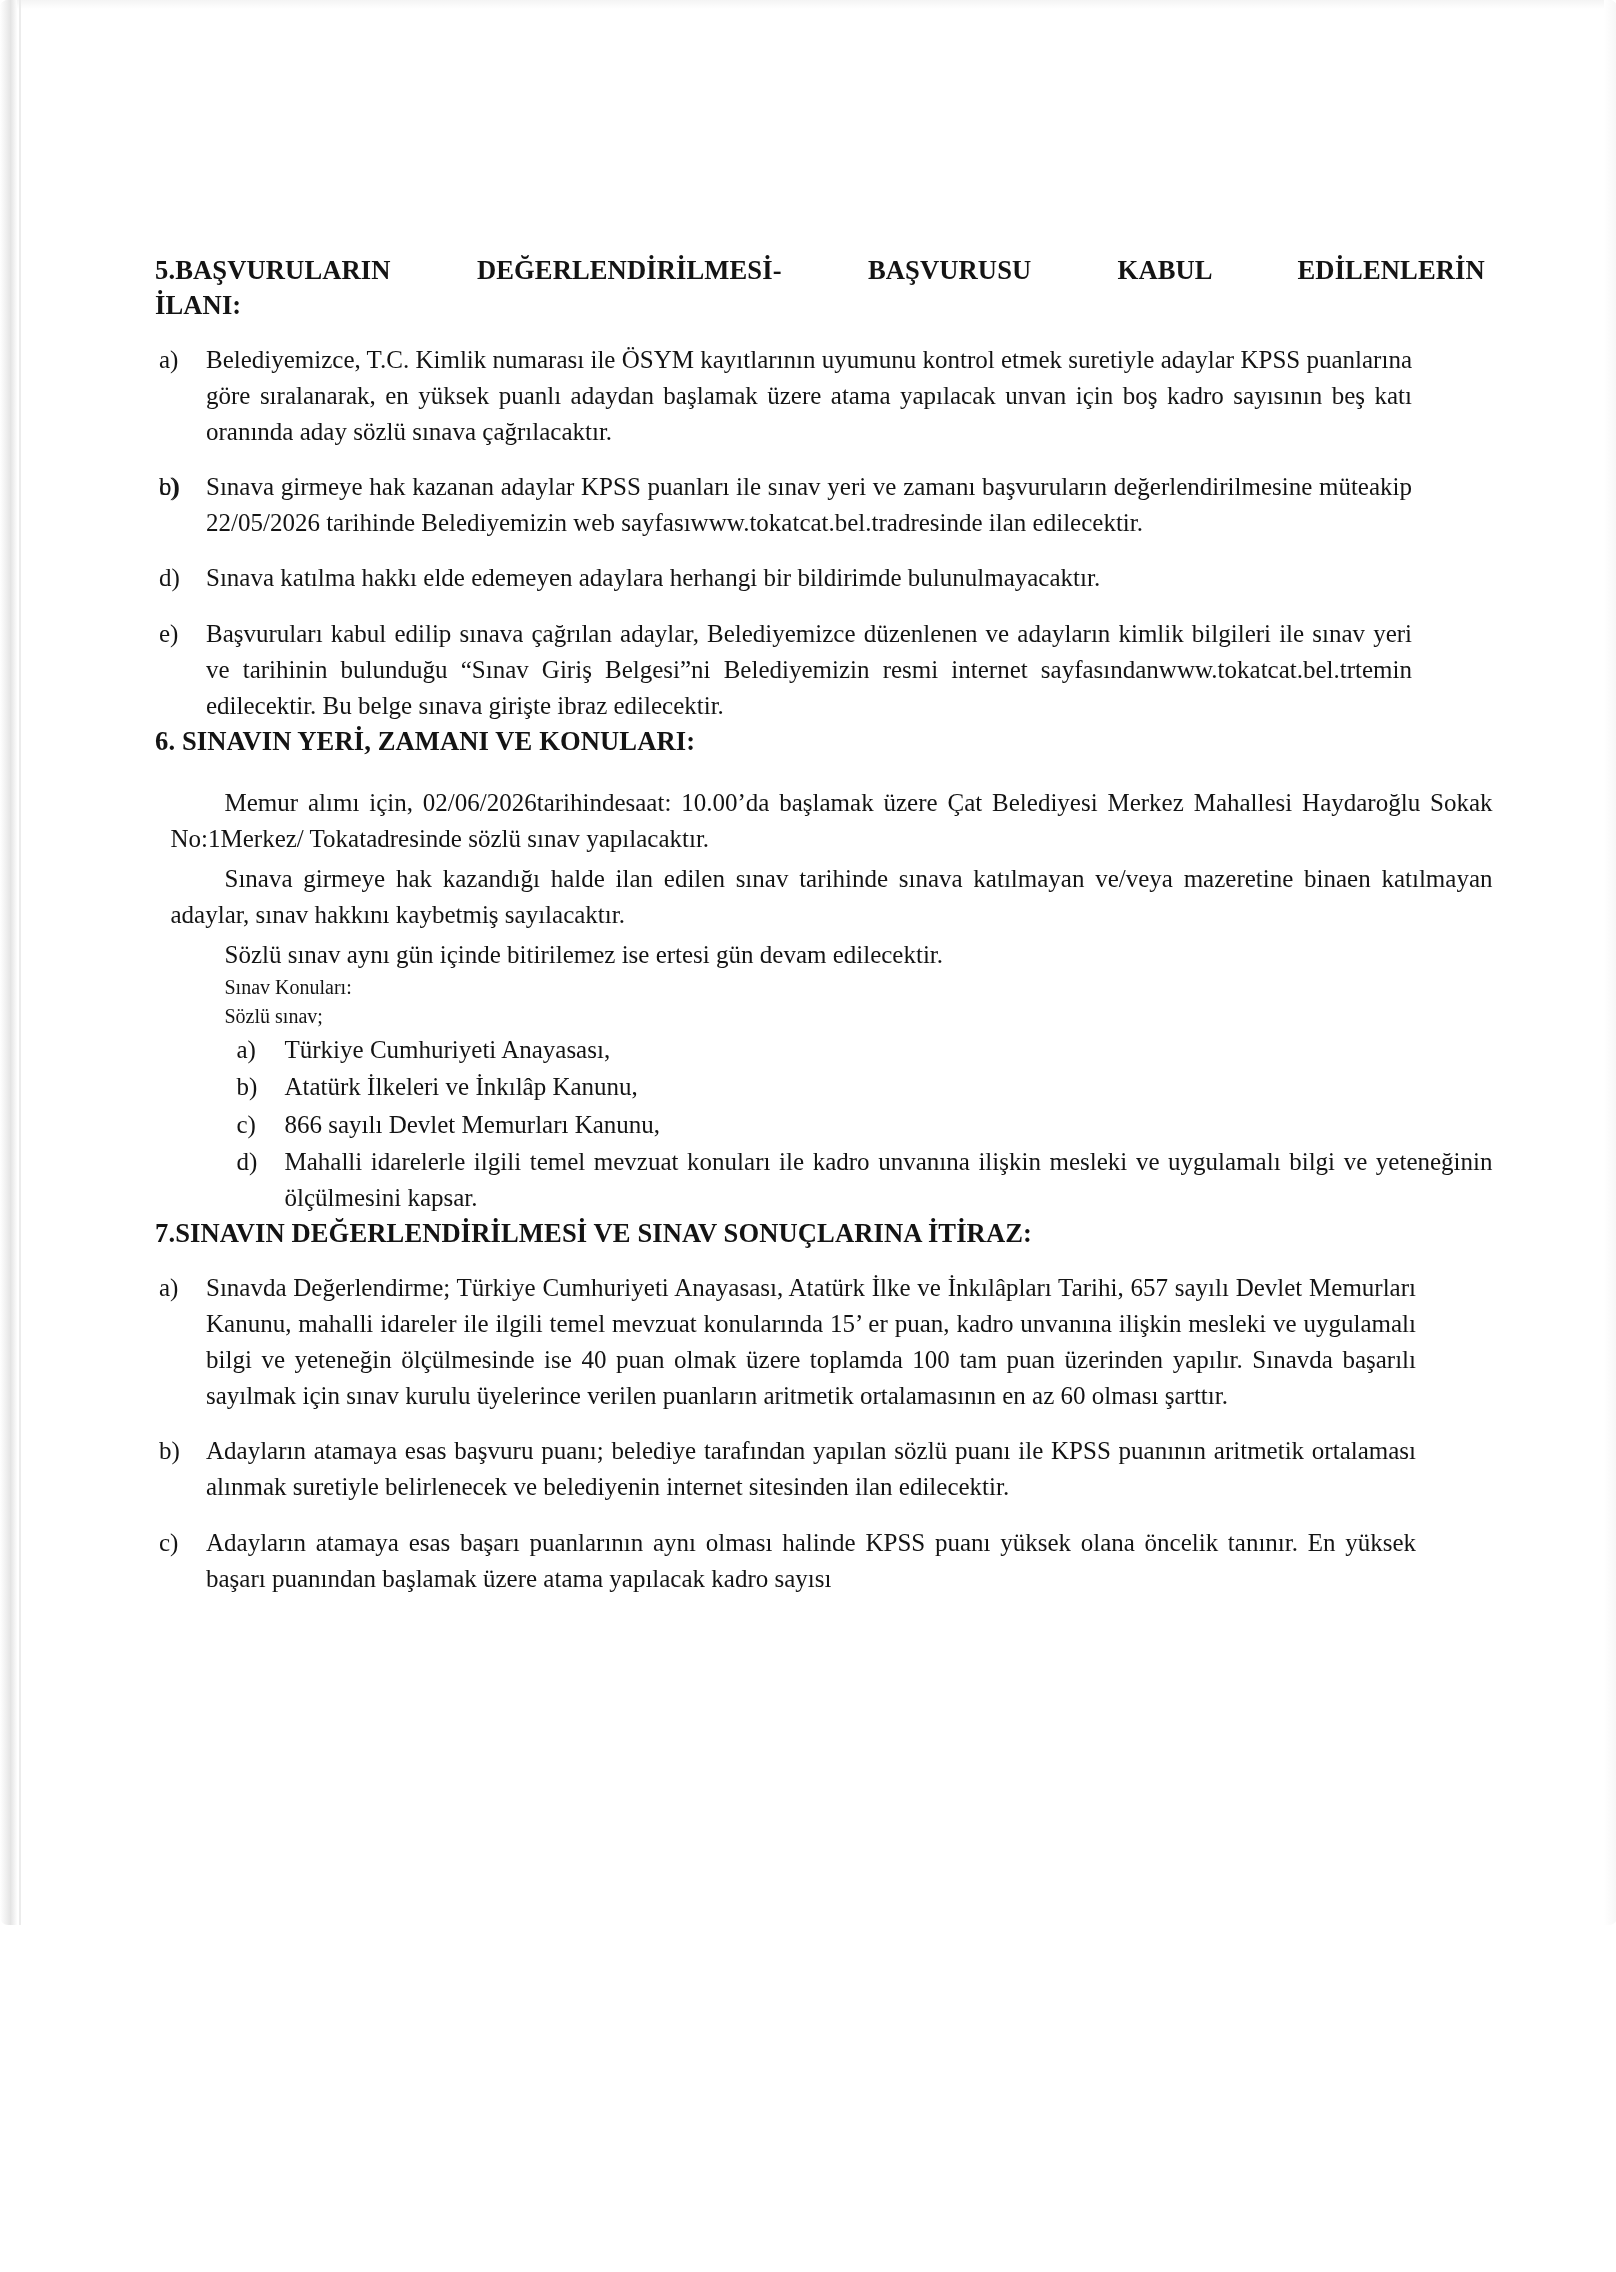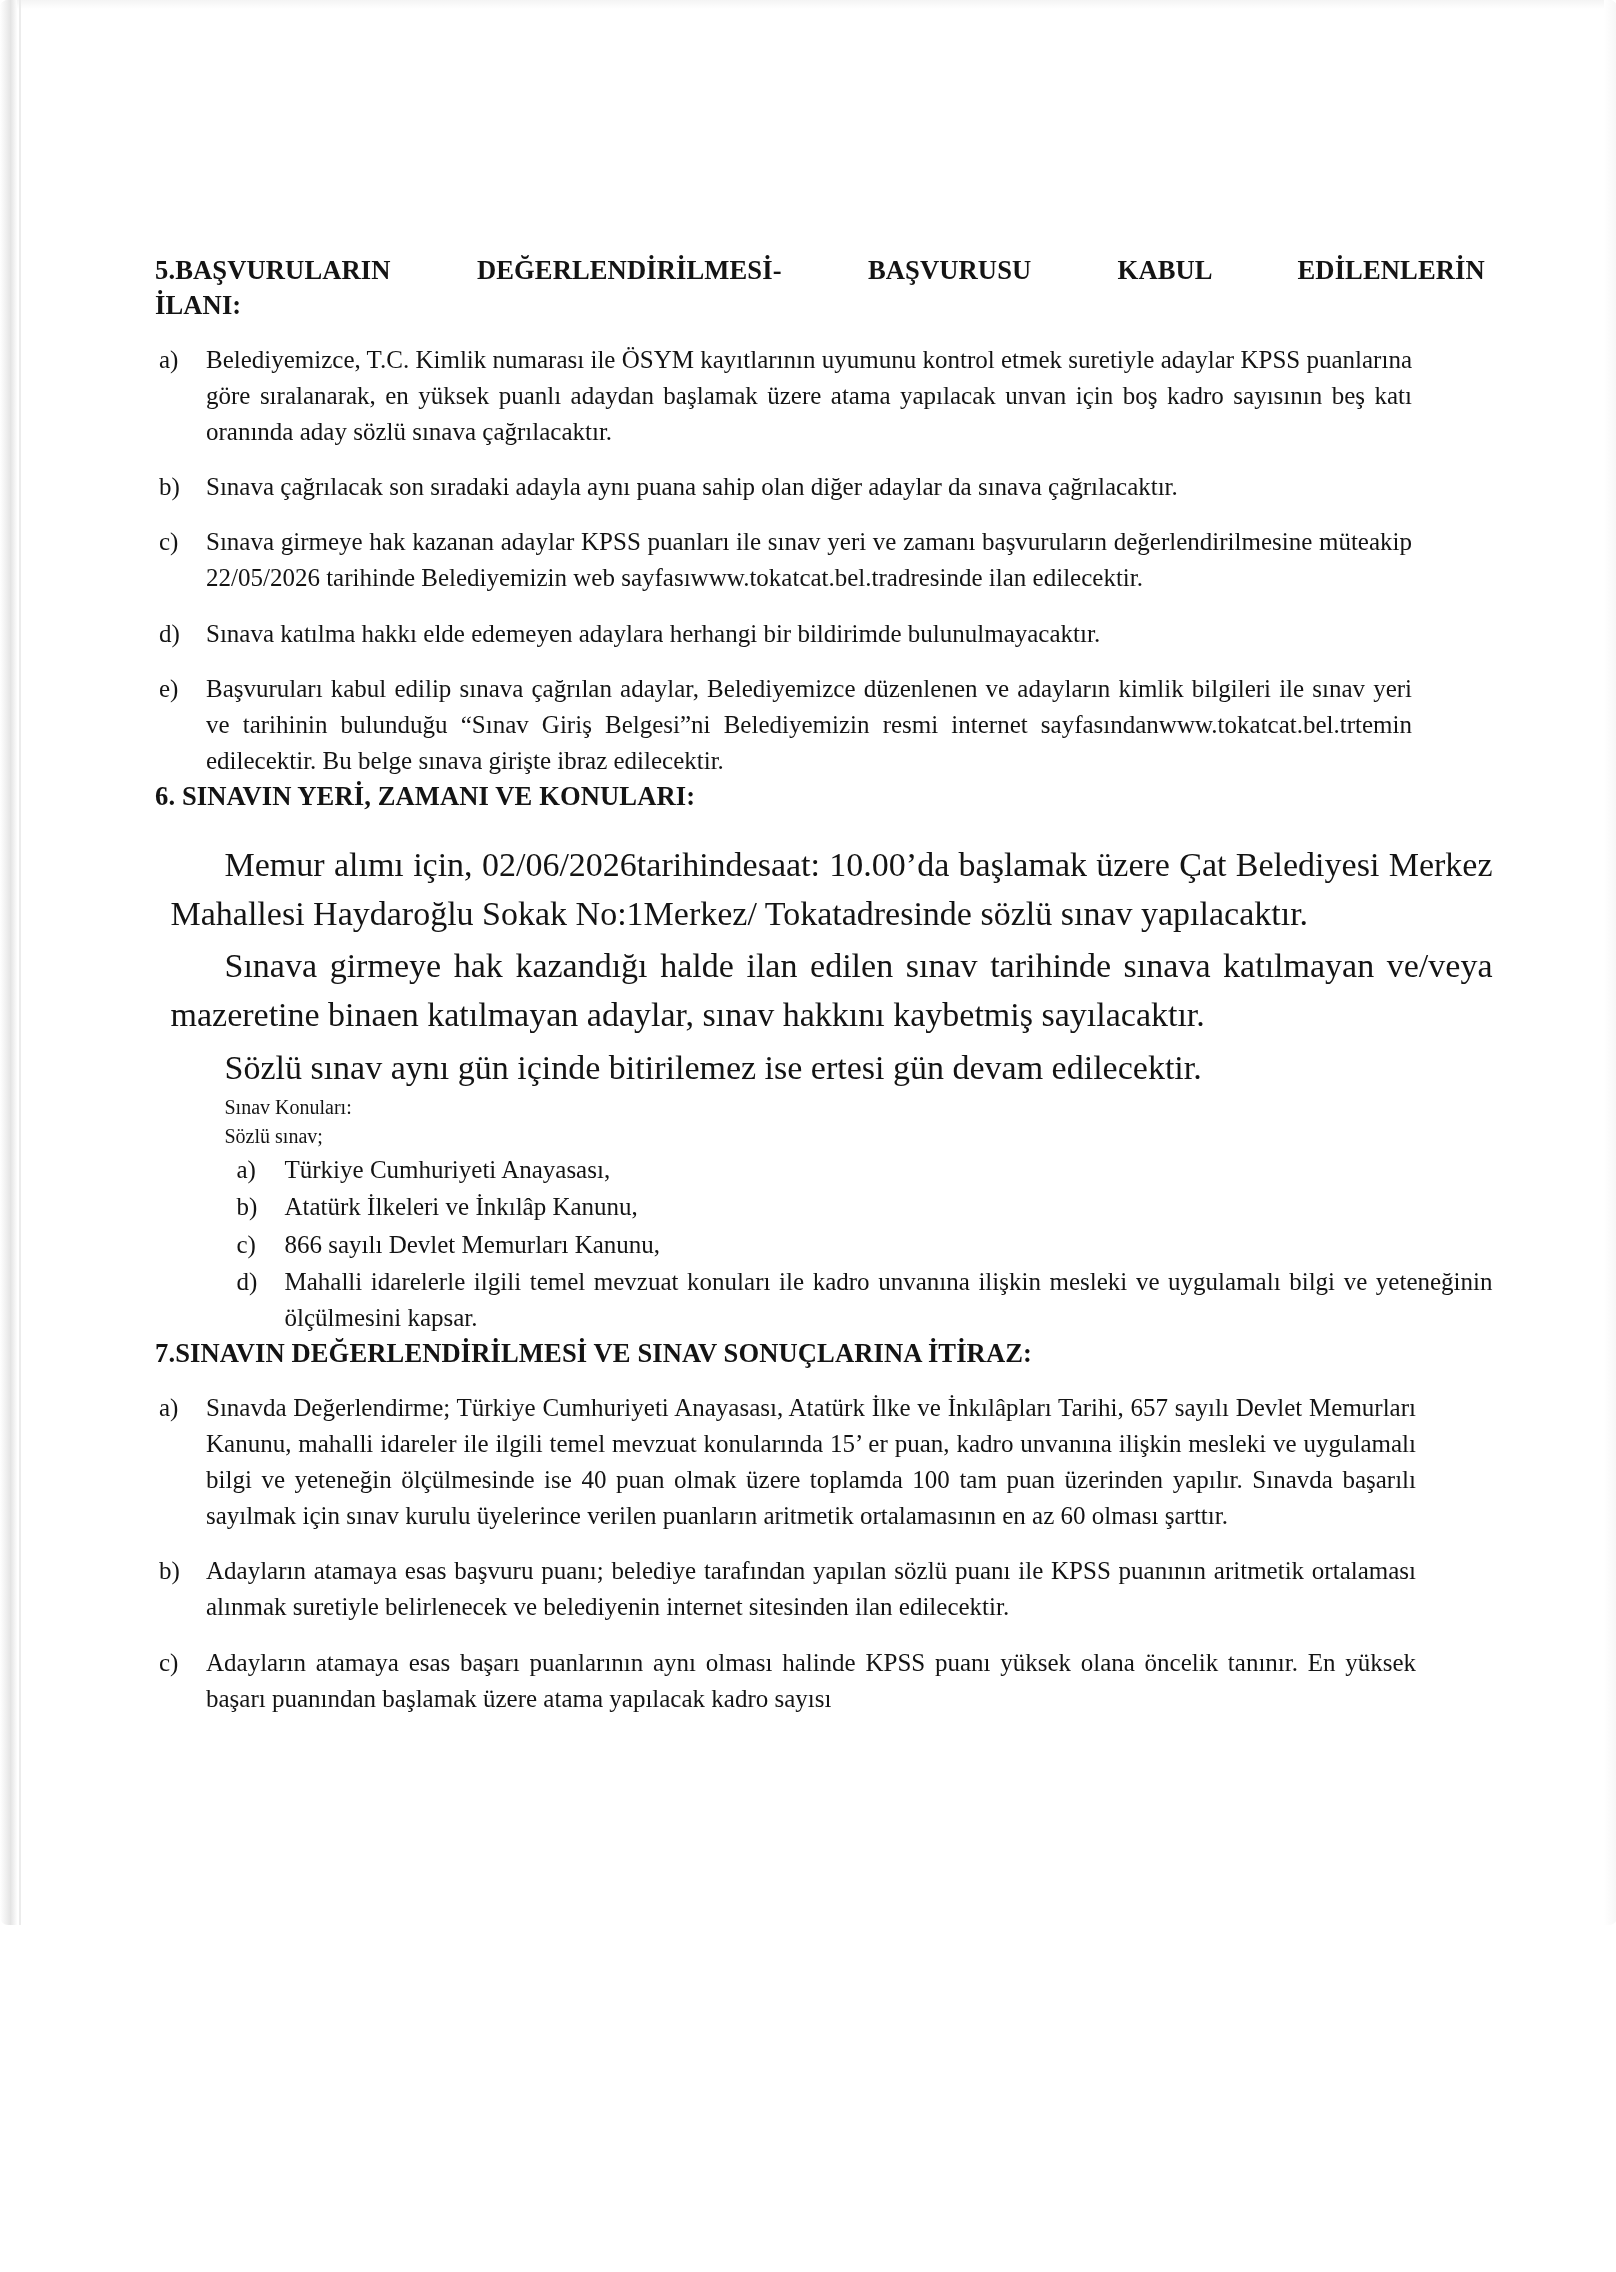--- a/index.html
+++ b/index.html
@@ -102,21 +102,21 @@
   }
   .list-outer {
     margin-left: 75px;
     margin-top: 28.5px;
     width: 1257px;
   }
 
   
   p.body-par {
     margin: 0;
-    font-size: 34px;
+    font-size: 25px;
     line-height: 1.44;
     text-align: justify;
   }
   .indent-par {
     text-indent: 54px;
   }
   .sec6-block {
     margin-top: 27px;
     margin-left: 15.5px;
     width: 1322px;
@@ -167,21 +167,20 @@
 
     <h2 class="section-heading heading-5"><span>5.BAŞVURULARIN  DEĞERLENDİRİLMESİ-  BAŞVURUSU  KABUL  EDİLENLERİN</span><span class="second-line">İLANI:</span></h2>
 
     <ol class="alpha list-outer">
       <li>
         <span class="marker">a)</span>
         <span>Belediyemizce, T.C. Kimlik numarası ile ÖSYM kayıtlarının uyumunu kontrol etmek suretiyle adaylar KPSS puanlarına göre sıralanarak, en yüksek puanlı adaydan başlamak üzere atama yapılacak unvan için boş kadro sayısının beş katı oranında aday sözlü sınava çağrılacaktır.</span>
       </li>
       <li>
         <span class="marker">b)</span>
-        <span>Sınava çağrılacak son sıradaki adayla aynı puana sahip olan diğer adaylar da sınava çağrılacaktır.</span>
       </li>
       <li>
         <span class="marker">c)</span>
         <span>Sınava girmeye hak kazanan adaylar KPSS puanları ile sınav yeri ve zamanı başvuruların değerlendirilmesine müteakip 22/05/2026 tarihinde Belediyemizin web sayfasıwww.tokatcat.bel.tradresinde ilan edilecektir.</span>
       </li>
       <li>
         <span class="marker">d)</span>
         <span>Sınava katılma hakkı elde edemeyen adaylara herhangi bir bildirimde bulunulmayacaktır.</span>
       </li>
       <li>

